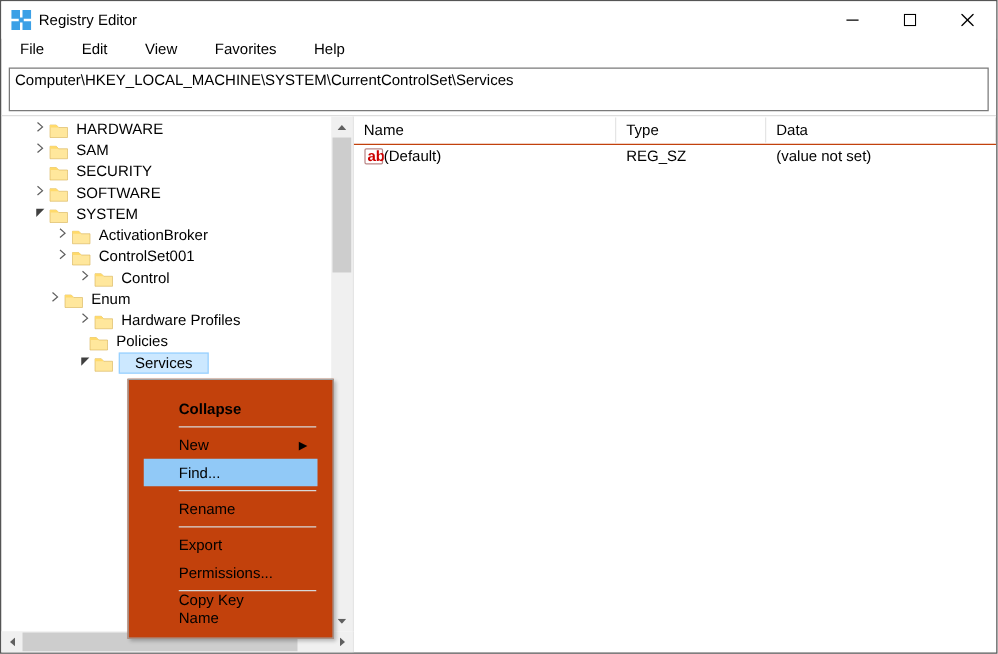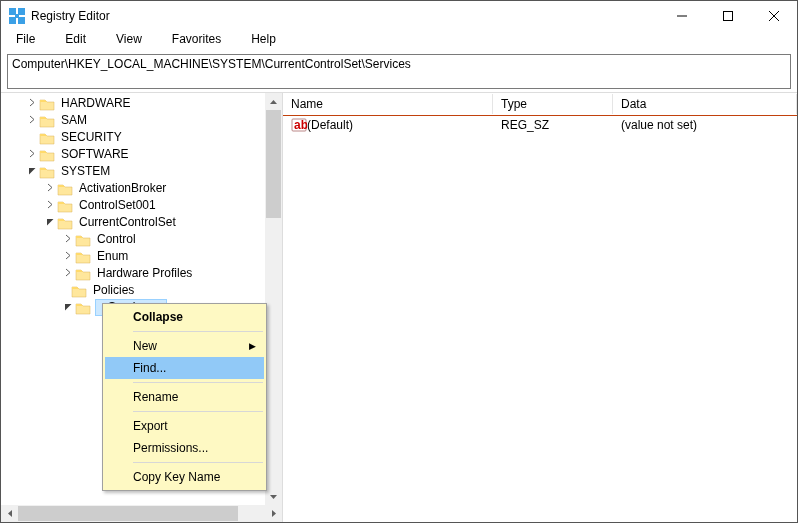--- a/index.html
+++ b/index.html
@@ -31,21 +31,21 @@
   .treerow.selected .label { background: #cce8ff; border: 1px solid #99d1ff; padding: 0 12px; line-height: 15px; }
   .listpane { flex: 1; position: relative; overflow: hidden; }
   .listhead { display: flex; height: 23px; border-bottom: 1px solid #c2410c; align-items: center; }
   .listhead .col { padding: 3px 8px; border-right: 1px solid #e5e5e5; cursor: default; }
   .col-name { width: 210px; }
   .col-type { width: 120px; }
   .col-data { flex: 1; }
   .listrow { display: flex; height: 18px; align-items: center; }
   .listrow .cell { padding: 0 8px; display: flex; align-items: center; gap: 0; }
   .valicon { width: 16px; height: 16px; }
-  .ctxmenu { position: absolute; left: 102px; top: 303px; width: 165px; background: #fef9c3; border: 1px solid #a0a0a0; box-shadow: 2px 2px 3px rgba(0,0,0,.25); padding: 2px; z-index: 10; }
+  .ctxmenu { position: absolute; left: 102px; top: 303px; width: 165px; background: #c2410c; border: 1px solid #a0a0a0; box-shadow: 2px 2px 3px rgba(0,0,0,.25); padding: 12px; z-index: 10; }
   .ctxmenu .mi { height: 22px; display: flex; align-items: center; padding: 0 30px 0 28px; position: relative; cursor: default; }
   .ctxmenu .mi.bold { font-weight: bold; }
   .ctxmenu .mi.highlight { background: #91c9f7; }
   .ctxmenu .sep { height: 1px; background: #d7d7d7; margin: 3px 1px 3px 28px; }
   .ctxmenu .mi .arrow { position: absolute; right: 8px; font-size: 9px; }
   .bottombar { display: flex; height: 17px; }
   .bottombar .treesc { width: 282px; border-right: 1px solid #ddd; }
 </style>
 </head>
 <body>
@@ -173,45 +173,33 @@
               <path d="M2 1 L6 4.5 L2 8" fill="none" stroke="#606060" stroke-width="1"></path>
             </svg></span>
         <span class="foldericon">
             <svg width="16" height="14">
               <path d="M1 3 L6 3 L8 5 L15 5 L15 13 L1 13 Z" fill="#ffe79c" stroke="#d9b35a" stroke-width="0.5"></path>
               <path d="M1 3 L6 3 L8 5 L1 5 Z" fill="#ffda6b"></path>
             </svg>
           </span>
         <span class="label">ControlSet001</span>
       </div>
-      <div class="treerow" style="padding-left:42px">
-        <span class="expander"><svg width="9" height="9">
-              <path d="M1 2 L7.5 2 L1 8.5 Z" fill="#404040"></path>
-            </svg></span>
-        <span class="foldericon">
-            <svg width="16" height="14">
-              <path d="M1 3 L6 3 L8 5 L15 5 L15 13 L1 13 Z" fill="#ffe79c" stroke="#d9b35a" stroke-width="0.5"></path>
-              <path d="M1 3 L6 3 L8 5 L1 5 Z" fill="#ffda6b"></path>
-            </svg>
-          </span>
-        <span class="label">CurrentControlSet</span>
-      </div>
       <div class="treerow" style="padding-left:60px">
         <span class="expander"><svg width="9" height="9">
               <path d="M2 1 L6 4.5 L2 8" fill="none" stroke="#606060" stroke-width="1"></path>
             </svg></span>
         <span class="foldericon">
             <svg width="16" height="14">
               <path d="M1 3 L6 3 L8 5 L15 5 L15 13 L1 13 Z" fill="#ffe79c" stroke="#d9b35a" stroke-width="0.5"></path>
               <path d="M1 3 L6 3 L8 5 L1 5 Z" fill="#ffda6b"></path>
             </svg>
           </span>
         <span class="label">Control</span>
       </div>
-      <div class="treerow" style="padding-left:60px">
+      <div class="treerow" style="padding-left:36px">
         <span class="expander"><svg width="9" height="9">
               <path d="M2 1 L6 4.5 L2 8" fill="none" stroke="#606060" stroke-width="1"></path>
             </svg></span>
         <span class="foldericon">
             <svg width="16" height="14">
               <path d="M1 3 L6 3 L8 5 L15 5 L15 13 L1 13 Z" fill="#ffe79c" stroke="#d9b35a" stroke-width="0.5"></path>
               <path d="M1 3 L6 3 L8 5 L1 5 Z" fill="#ffda6b"></path>
             </svg>
           </span>
         <span class="label">Enum</span>

